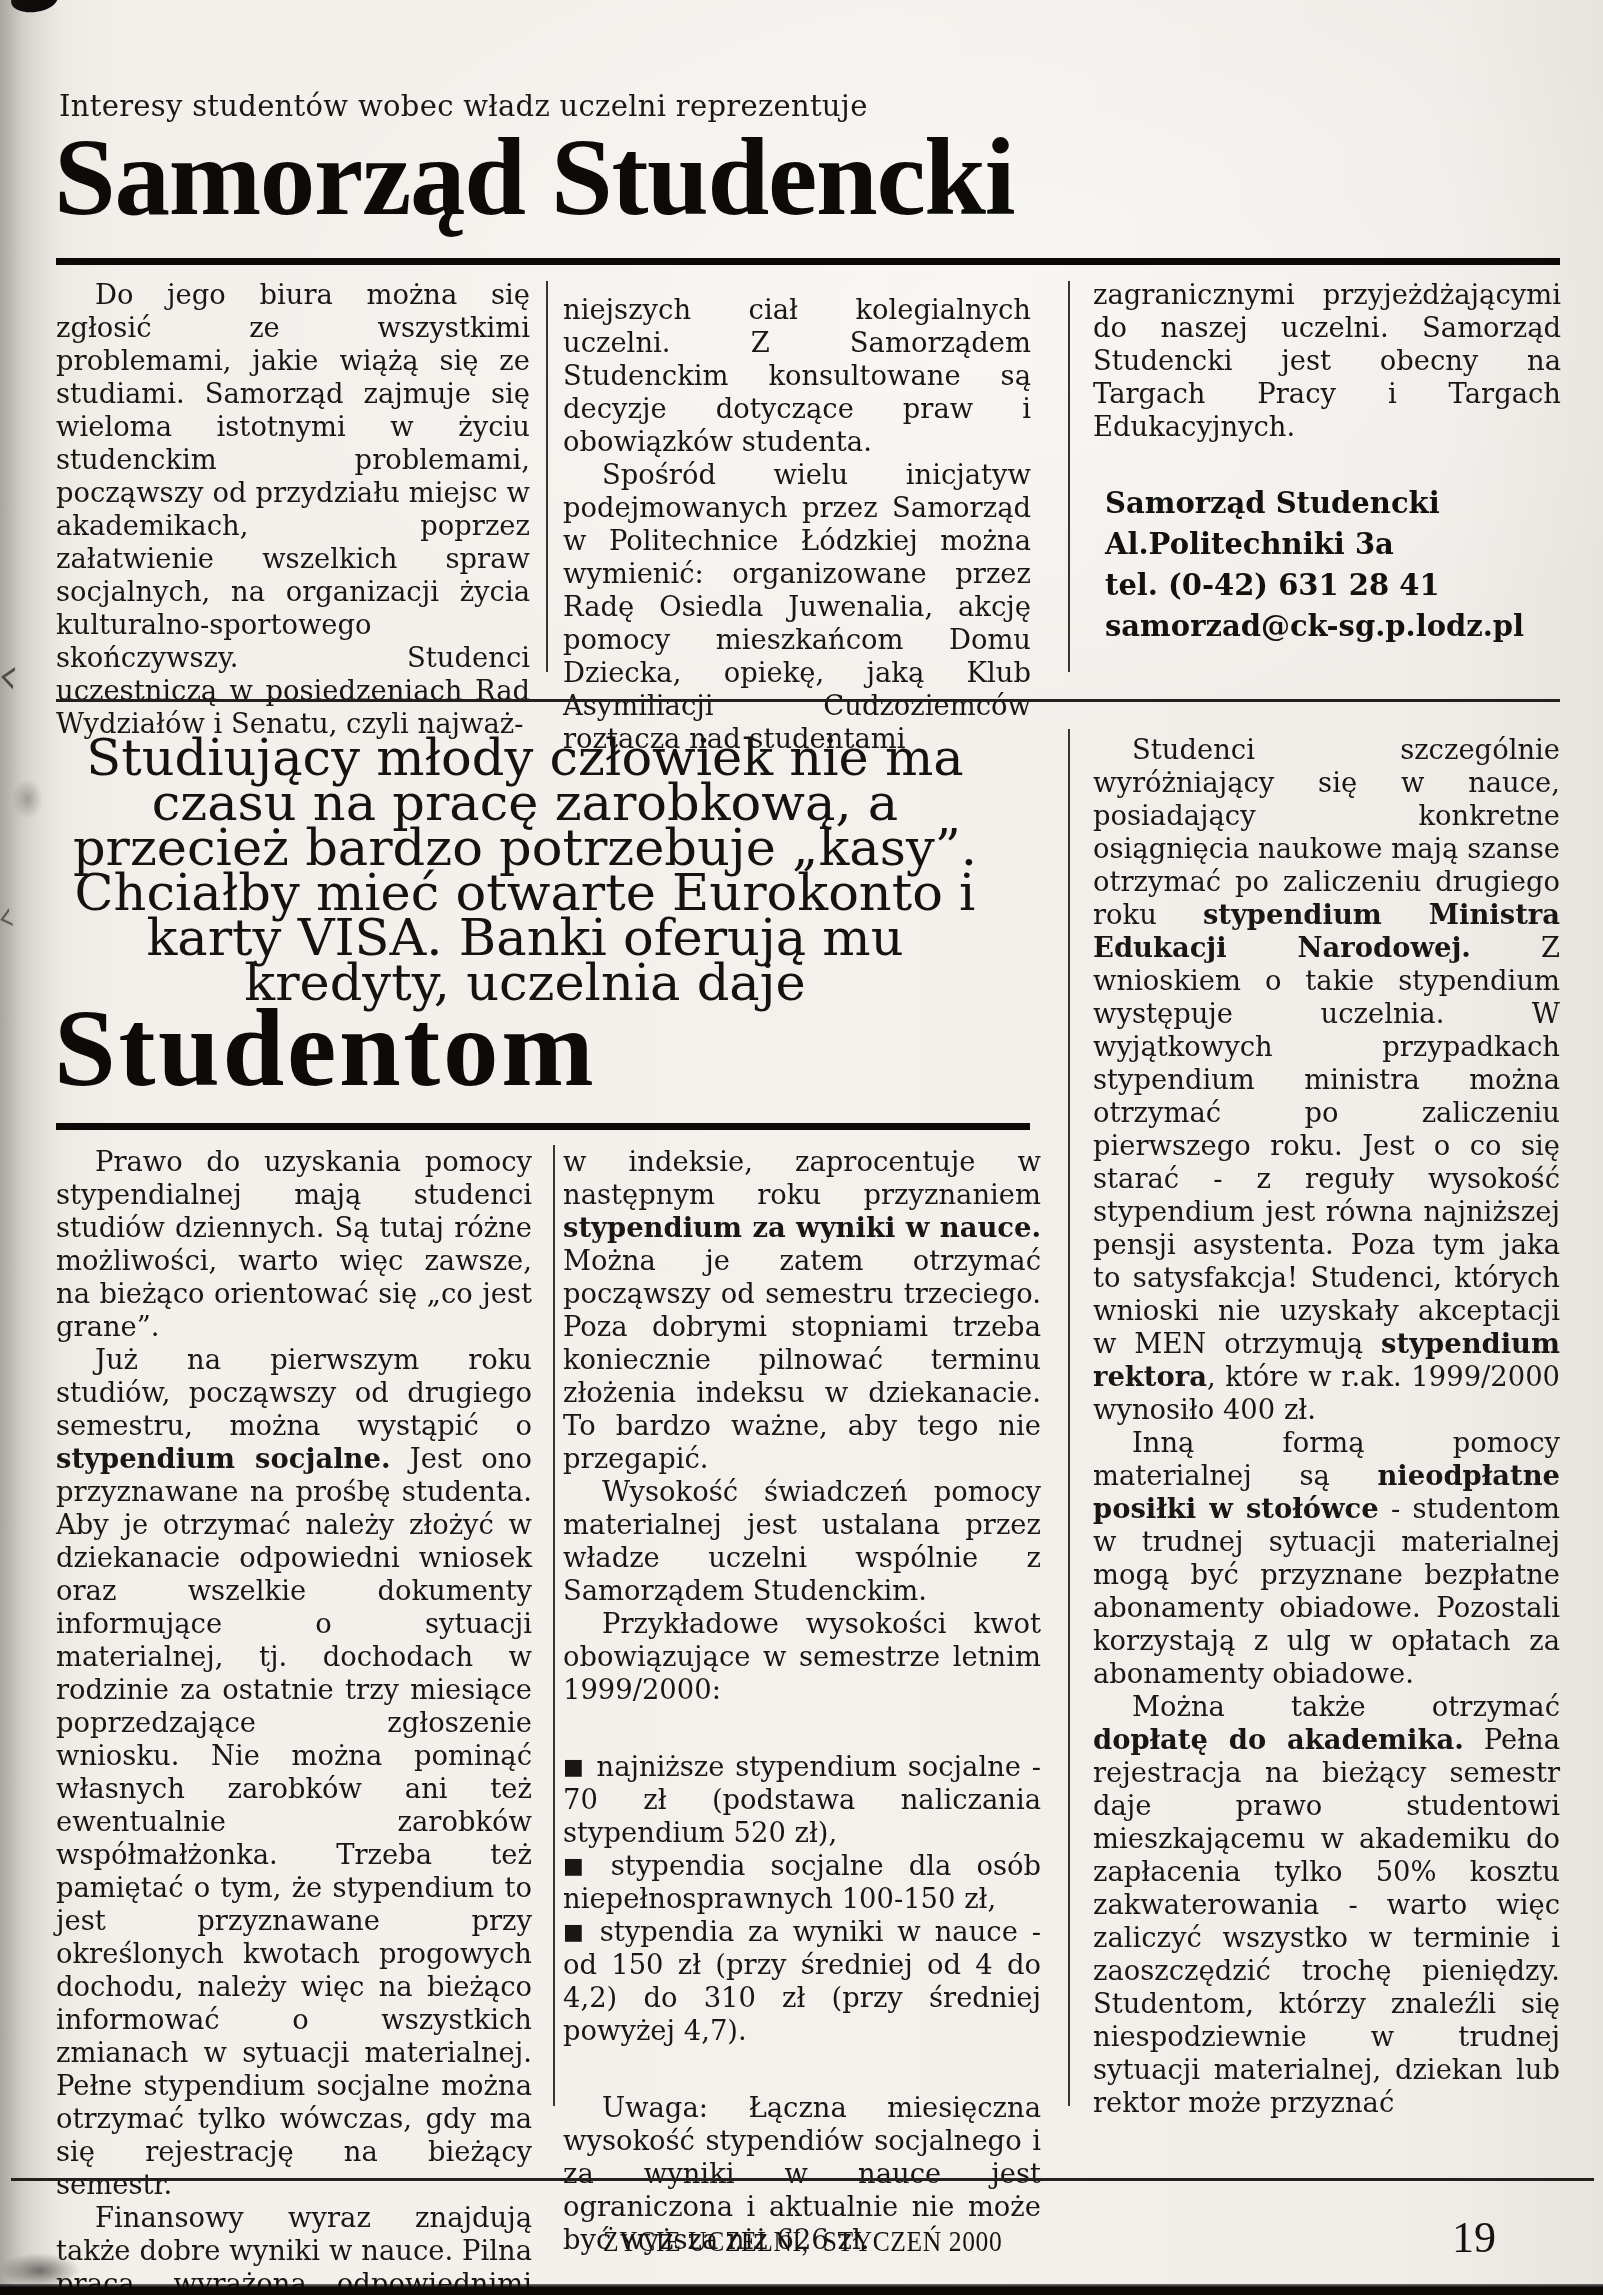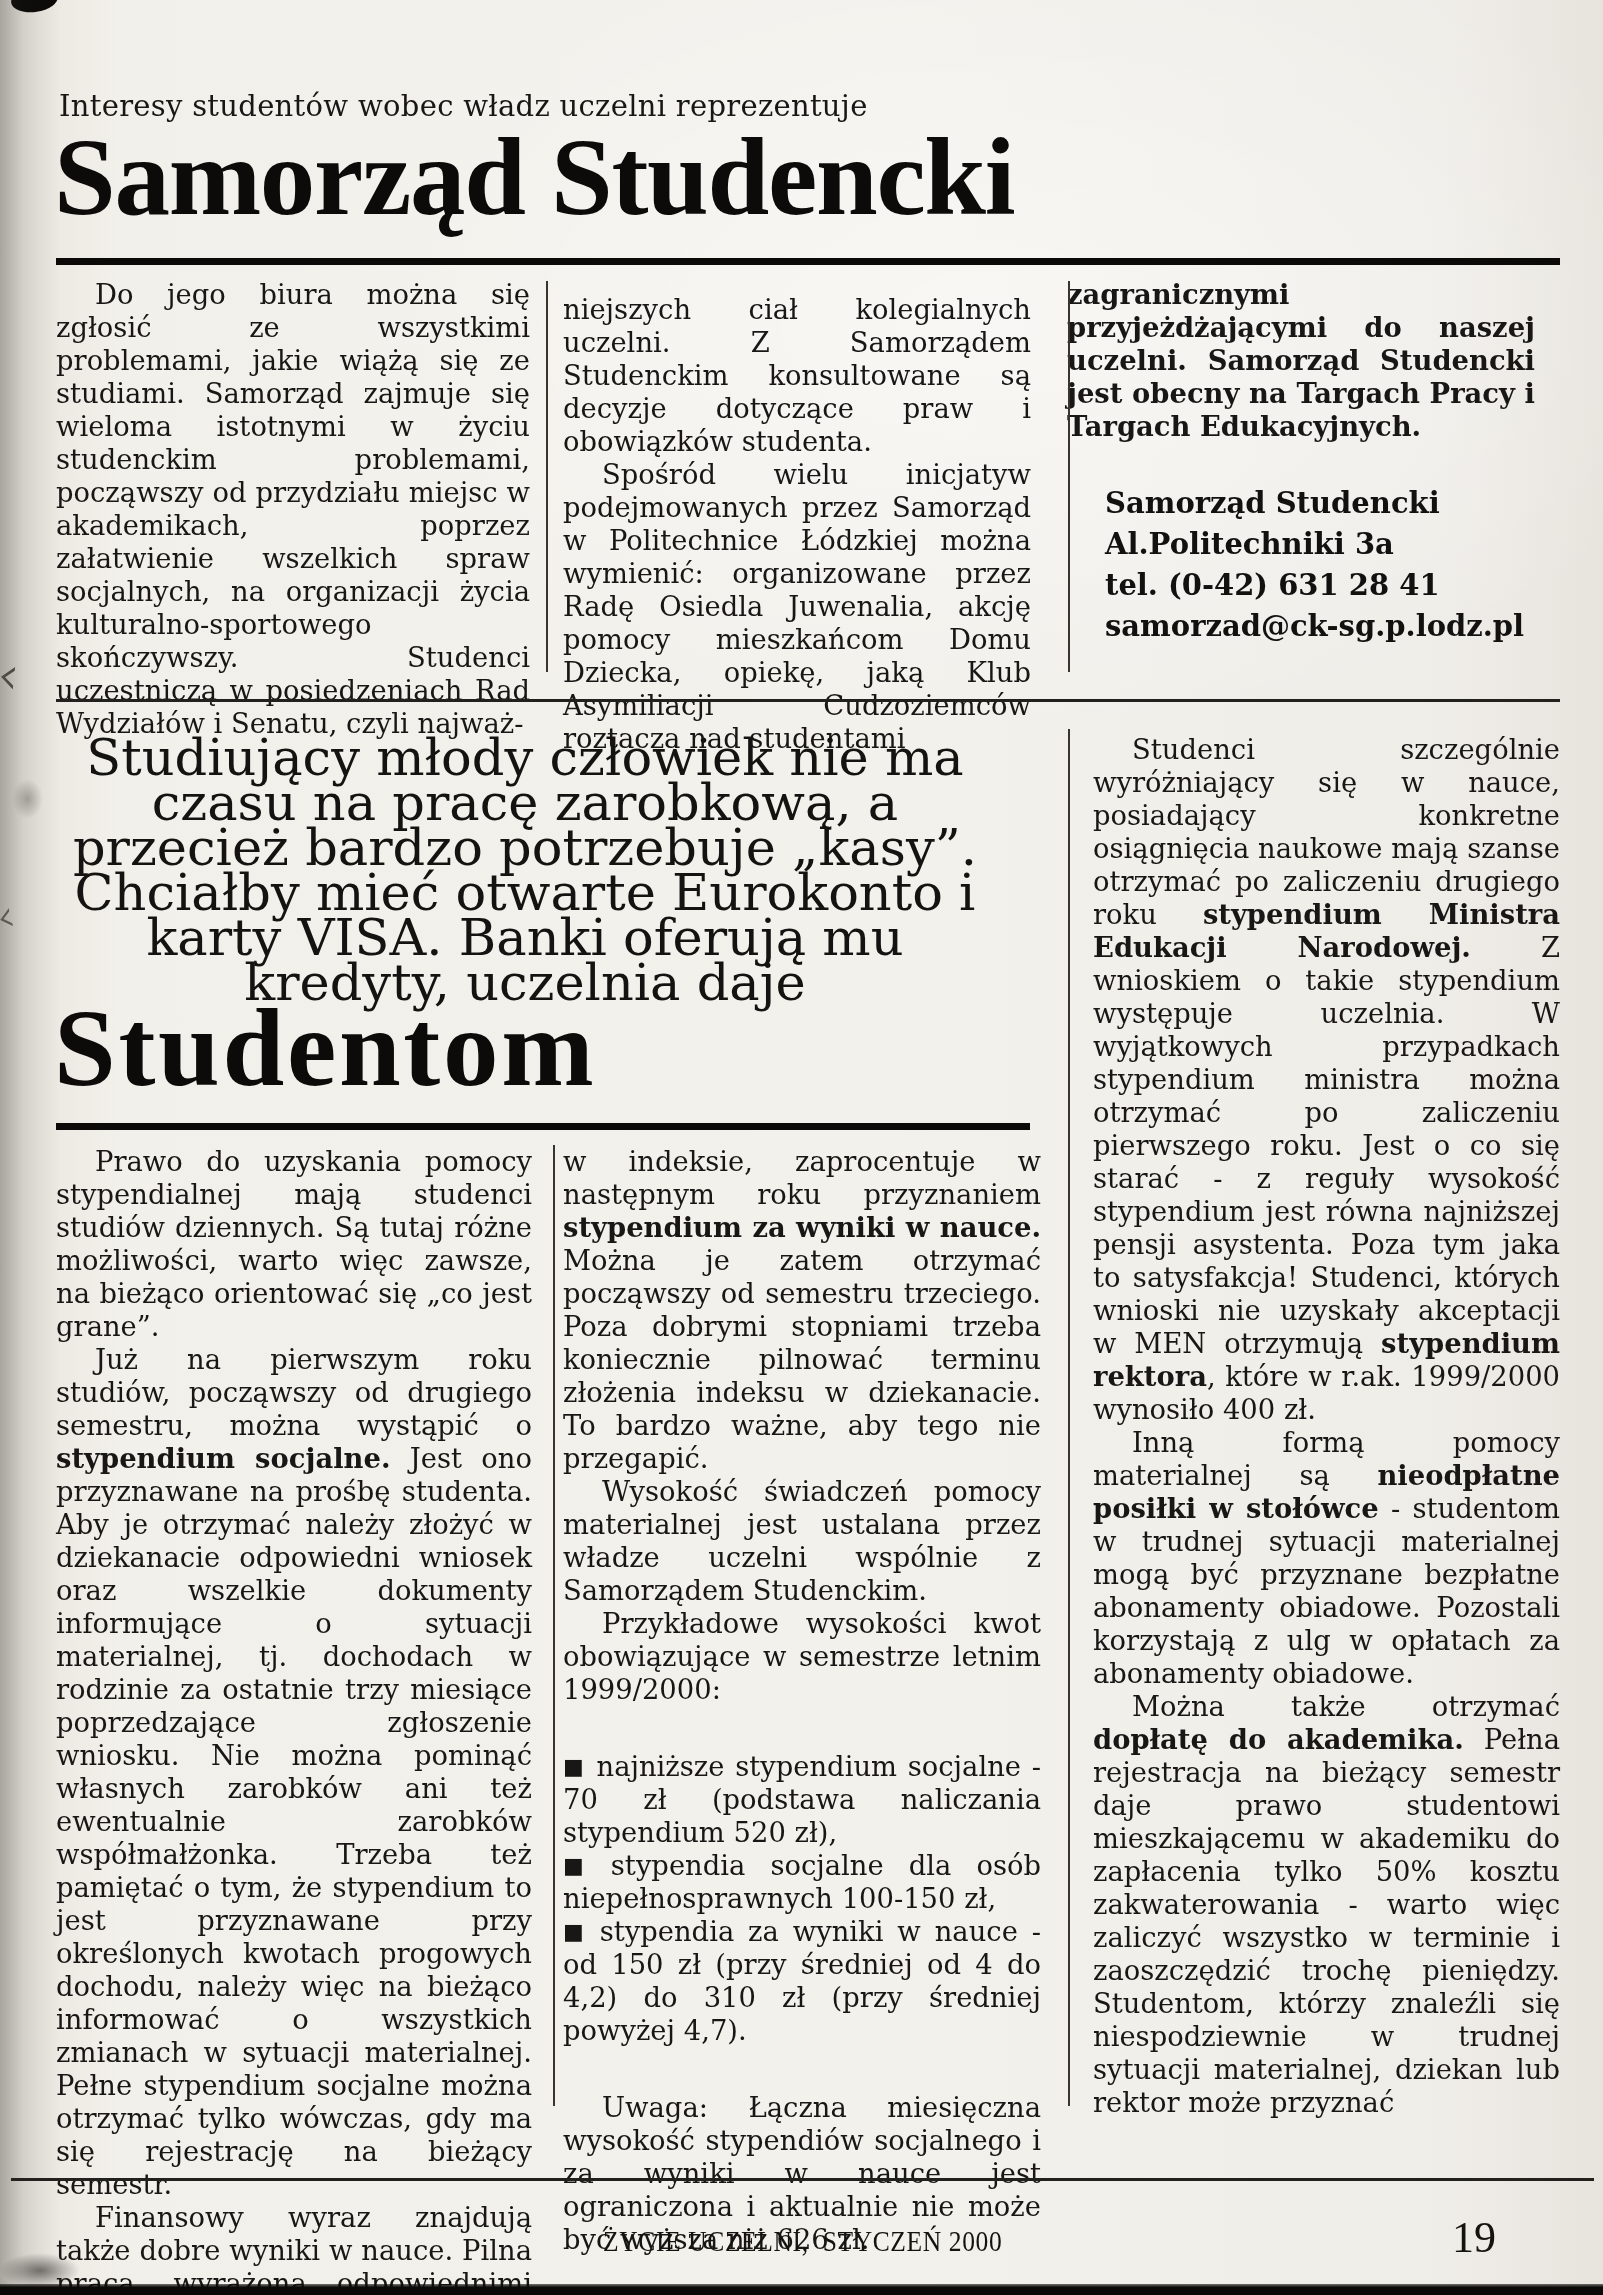--- a/index.html
+++ b/index.html
@@ -43,21 +43,21 @@
   
   .col{position:absolute;text-align:justify;font-size:27.4px;line-height:33px;}
   .col p{margin:0;}
   .col p.ind{text-indent:39px;}
   .col p.gap{margin-top:44px;}
   .col b{font-weight:bold;}
   .sq{font-size:22px;margin-right:10.7px;vertical-align:2px;line-height:0;}
   .a1c{top:278px;}
   .a1c0{left:56px;width:474px;}
   .a1c1{left:563px;width:468px;margin-top:15px;}
-  .a1c2{left:1067px;width:468px;font-weight:bold;}
+  .a1c2{left:1093px;width:468px;}
   .a2c0{left:56px;top:1145px;width:476px;}
   .a2c1{left:563px;top:1145px;width:478px;}
   .a2c2{left:1093px;top:733px;width:467px;}
   
   .contact{position:absolute;left:1105px;top:483px;font-size:29px;line-height:41px;font-weight:bold;color:#121110;}
   
   .lead{position:absolute;left:60px;top:735px;width:930px;font-size:51px;line-height:45px;text-align:center;color:#141311;}
   
   .footer-journal{position:absolute;left:603px;top:2225px;font-family:"Liberation Serif", serif;font-size:29px;letter-spacing:0.7px;white-space:pre;transform:scaleX(.88);transform-origin:left top;color:#15130f;}
   .page-number{position:absolute;left:1452px;top:2212px;font-family:"Liberation Serif", serif;font-size:44px;color:#15130f;}

